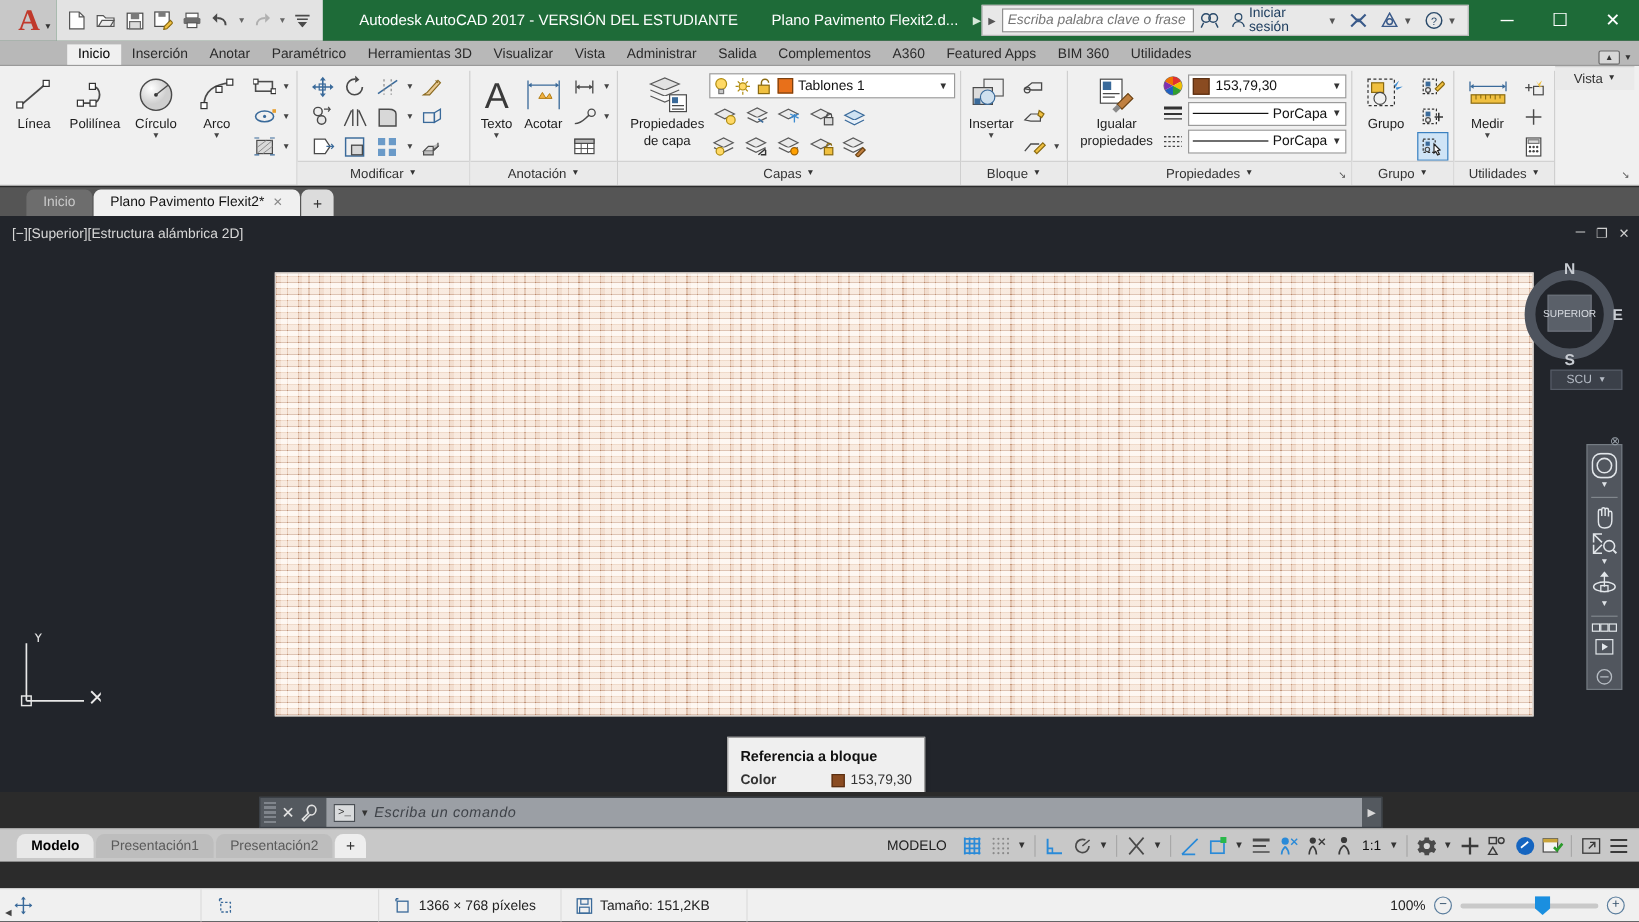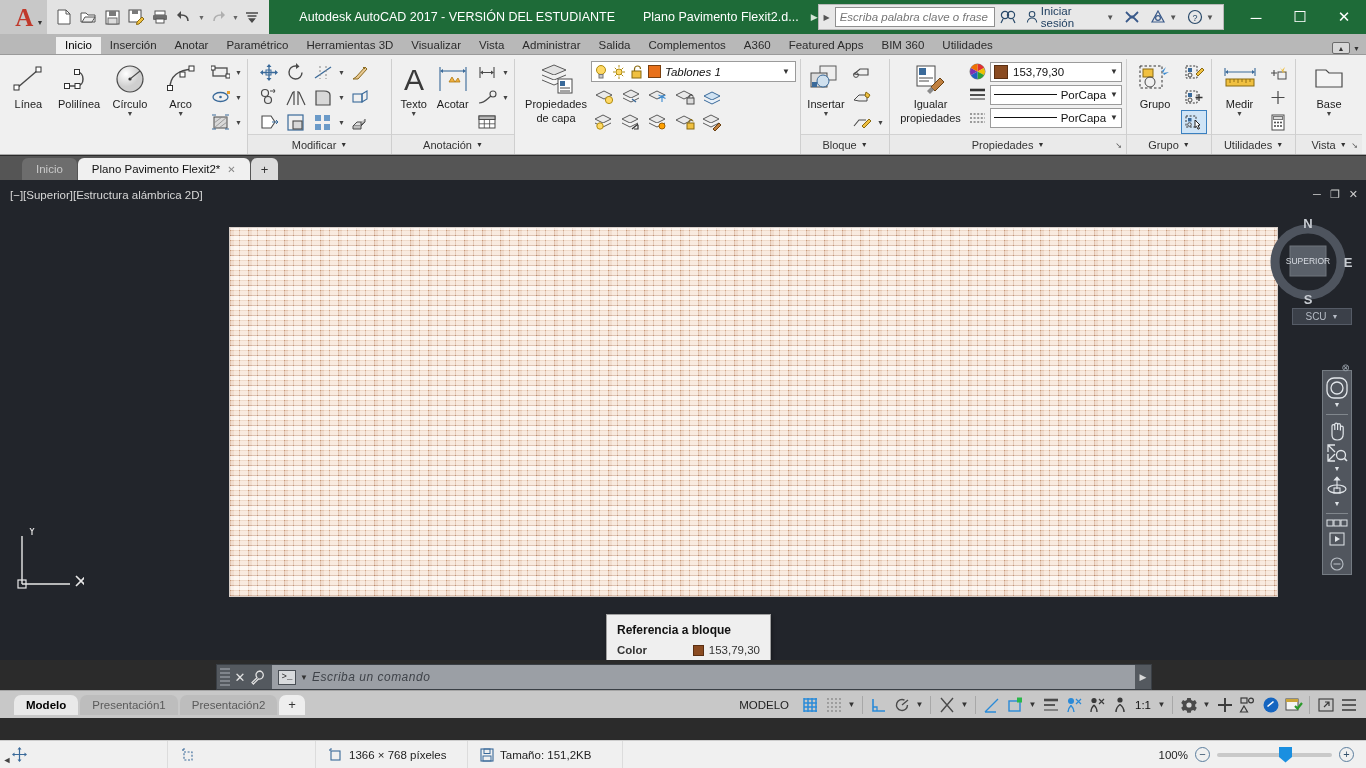--- a/index.html
+++ b/index.html
@@ -651,21 +651,21 @@
                 <path d="M6 13l12 5 12-5" fill="#eee" stroke="#5a5a5a"></path>
                 <path d="M6 18l12 5 12-5" fill="#f6f6f6" stroke="#5a5a5a"></path>
                 <rect x="22" y="17" width="14" height="14" fill="#fff" stroke="#4a4a4a"></rect>
                 <rect x="24" y="19" width="5" height="5" fill="#3a6a9a"></rect>
                 <path d="M24 26h10M24 29h10" stroke="#4a4a4a"></path>
               </svg>
           </span>
           <span class="lb">Propiedades</span>
           <span class="lb">de capa</span>
         </div>
-        <div style="display:flex;flex-direction:column;gap:2px;padding-top:3px;font-style:italic;">
+        <div style="display:flex;flex-direction:column;gap:2px;padding-top:3px;">
           <div class="layer-combo">
             <span>
               <svg width="14" height="16" viewBox="0 0 14 16">
                   <circle cx="7" cy="6" r="4.5" fill="#ffd966" stroke="#b08c10"></circle>
                   <rect x="5" y="10.5" width="4" height="3.5" fill="#c8c8c8" stroke="#777"></rect>
                 </svg>
             </span>
             <span>
               <svg width="14" height="16" viewBox="0 0 14 16">
                   <circle cx="7" cy="8" r="3" fill="#ffd966" stroke="#b08c10"></circle>
@@ -750,20 +750,24 @@
                 <svg width="22" height="18" viewBox="0 0 22 18">
                     <path d="M2 6l8-4 8 4-8 4z" fill="#eaeaea" stroke="#5a5a5a"></path>
                     <path d="M2 10l8 4 8-4" fill="#f4f4f4" stroke="#5a5a5a"></path>
                     <path d="M12 16l6-6 2 2-6 6z" fill="#c08040" stroke="#6a4010"></path>
                   </svg>
               </div>
             </div>
           </div>
         </div>
       </div>
+      <div class="panel-title">
+        <span>Capas</span>
+        <span class="dd">▼</span>
+      </div>
     </div>
     <div class="vsep"></div>
 
     <div class="panel" style="width:88px">
       <div class="panel-body">
         <div class="bigbtn" style="width:52px">
           <span class="ic">
             <svg width="38" height="32" viewBox="0 0 38 32">
                 <rect x="13" y="3" width="16" height="14" fill="#eee" stroke="#5a5a5a"></rect>
                 <rect x="4" y="10" width="16" height="14" fill="#dcdcdc" stroke="#4a4a4a"></rect>
@@ -982,31 +986,20 @@
         </div>
       </div>
       <div class="panel-title">
         <span>Utilidades</span>
         <span class="dd">▼</span>
       </div>
     </div>
     <div class="vsep"></div>
 
     <div class="panel" style="width:66px">
-      <div class="panel-body" style="justify-content:center">
-        <div class="bigbtn" style="width:52px">
-          <span class="ic">
-            <svg width="34" height="30" viewBox="0 0 34 30">
-                <path d="M4 6h10l3 3h13v14H4z" fill="#f4f4f4" stroke="#4a4a4a" stroke-width="1.2"></path>
-              </svg>
-          </span>
-          <span class="lb">Base</span>
-          <span class="dd">▼</span>
-        </div>
-      </div>
       <div class="panel-title">
         <span>Vista</span>
         <span class="dd">▼</span>
         <span class="ext">↘</span>
       </div>
     </div>
   </div>
 
   <div class="filetabs">
     <div class="ftab">

